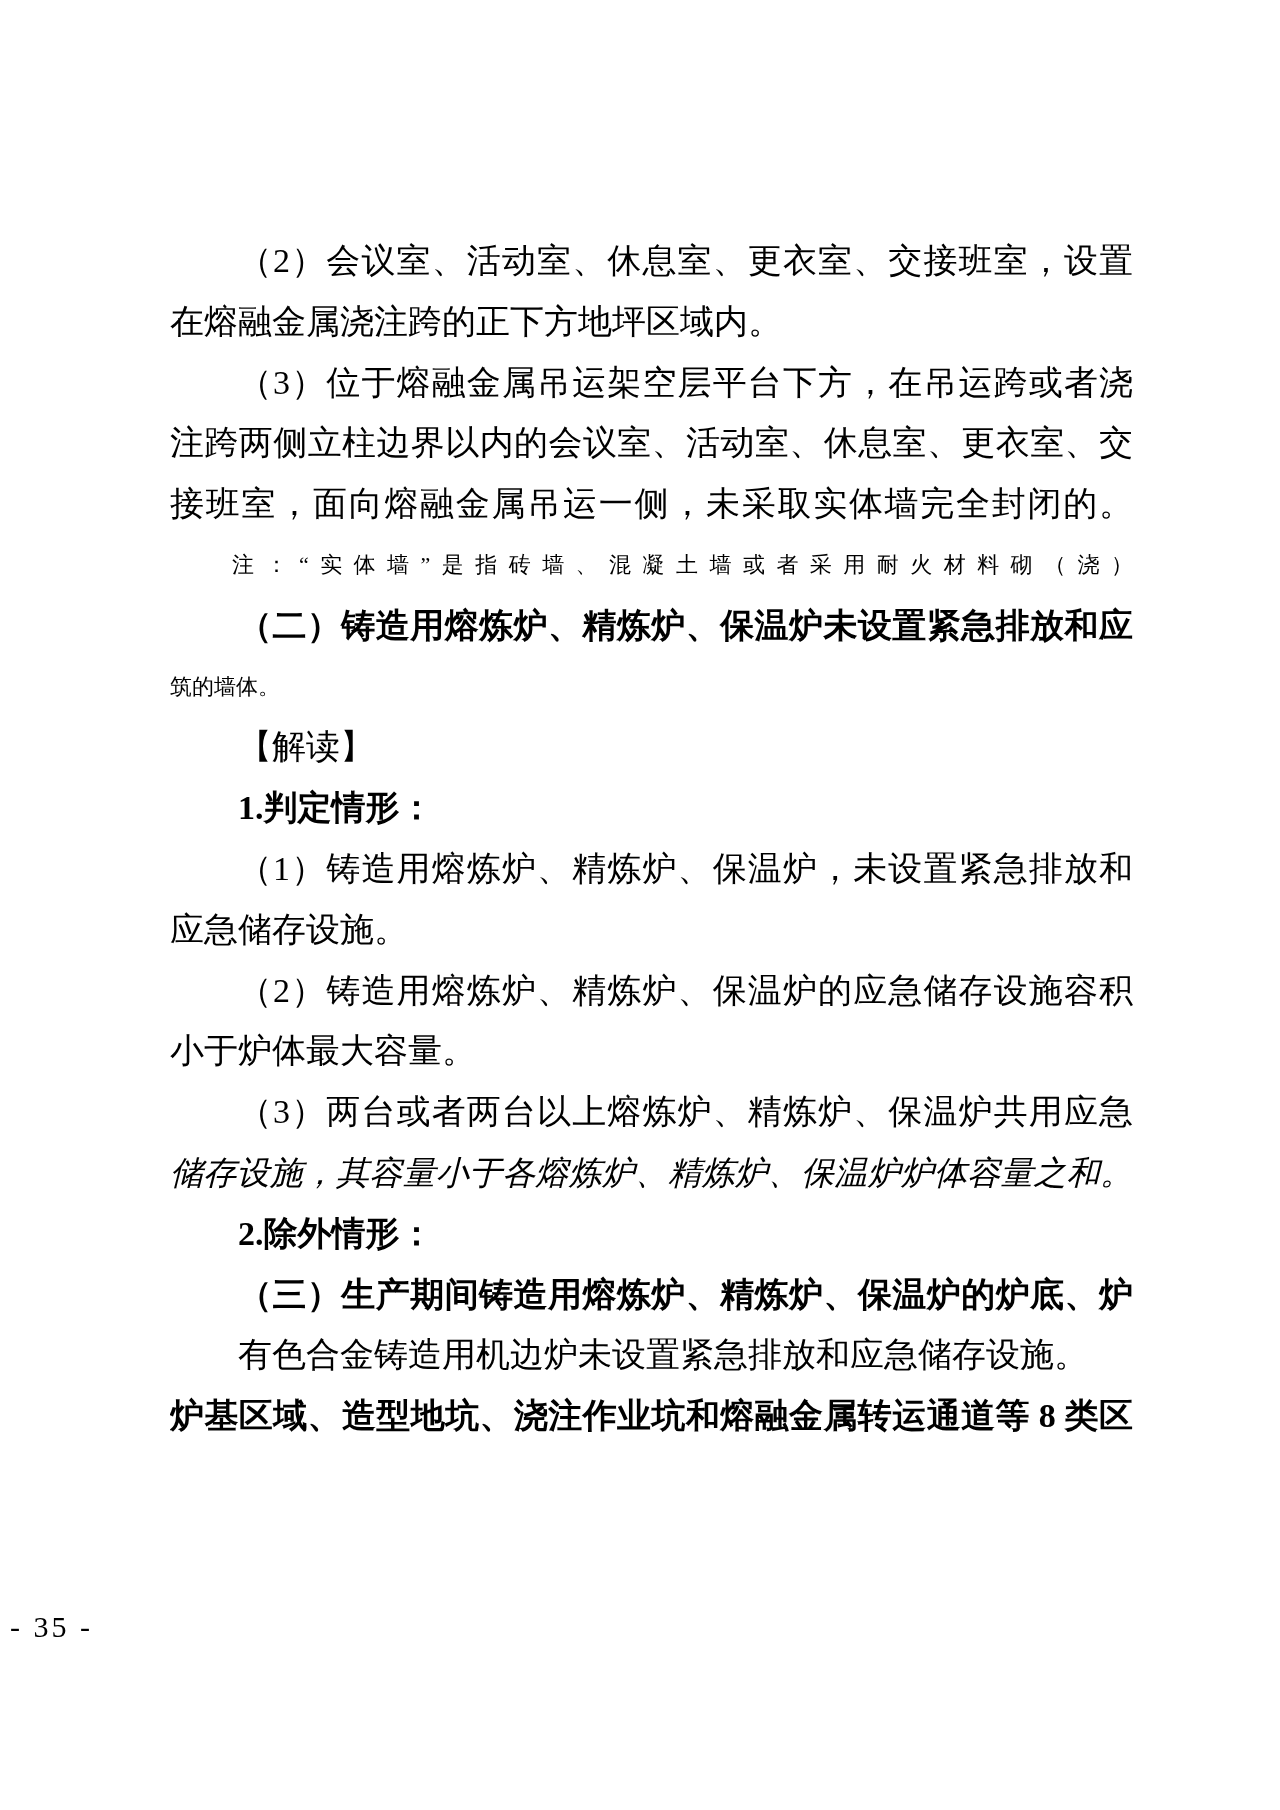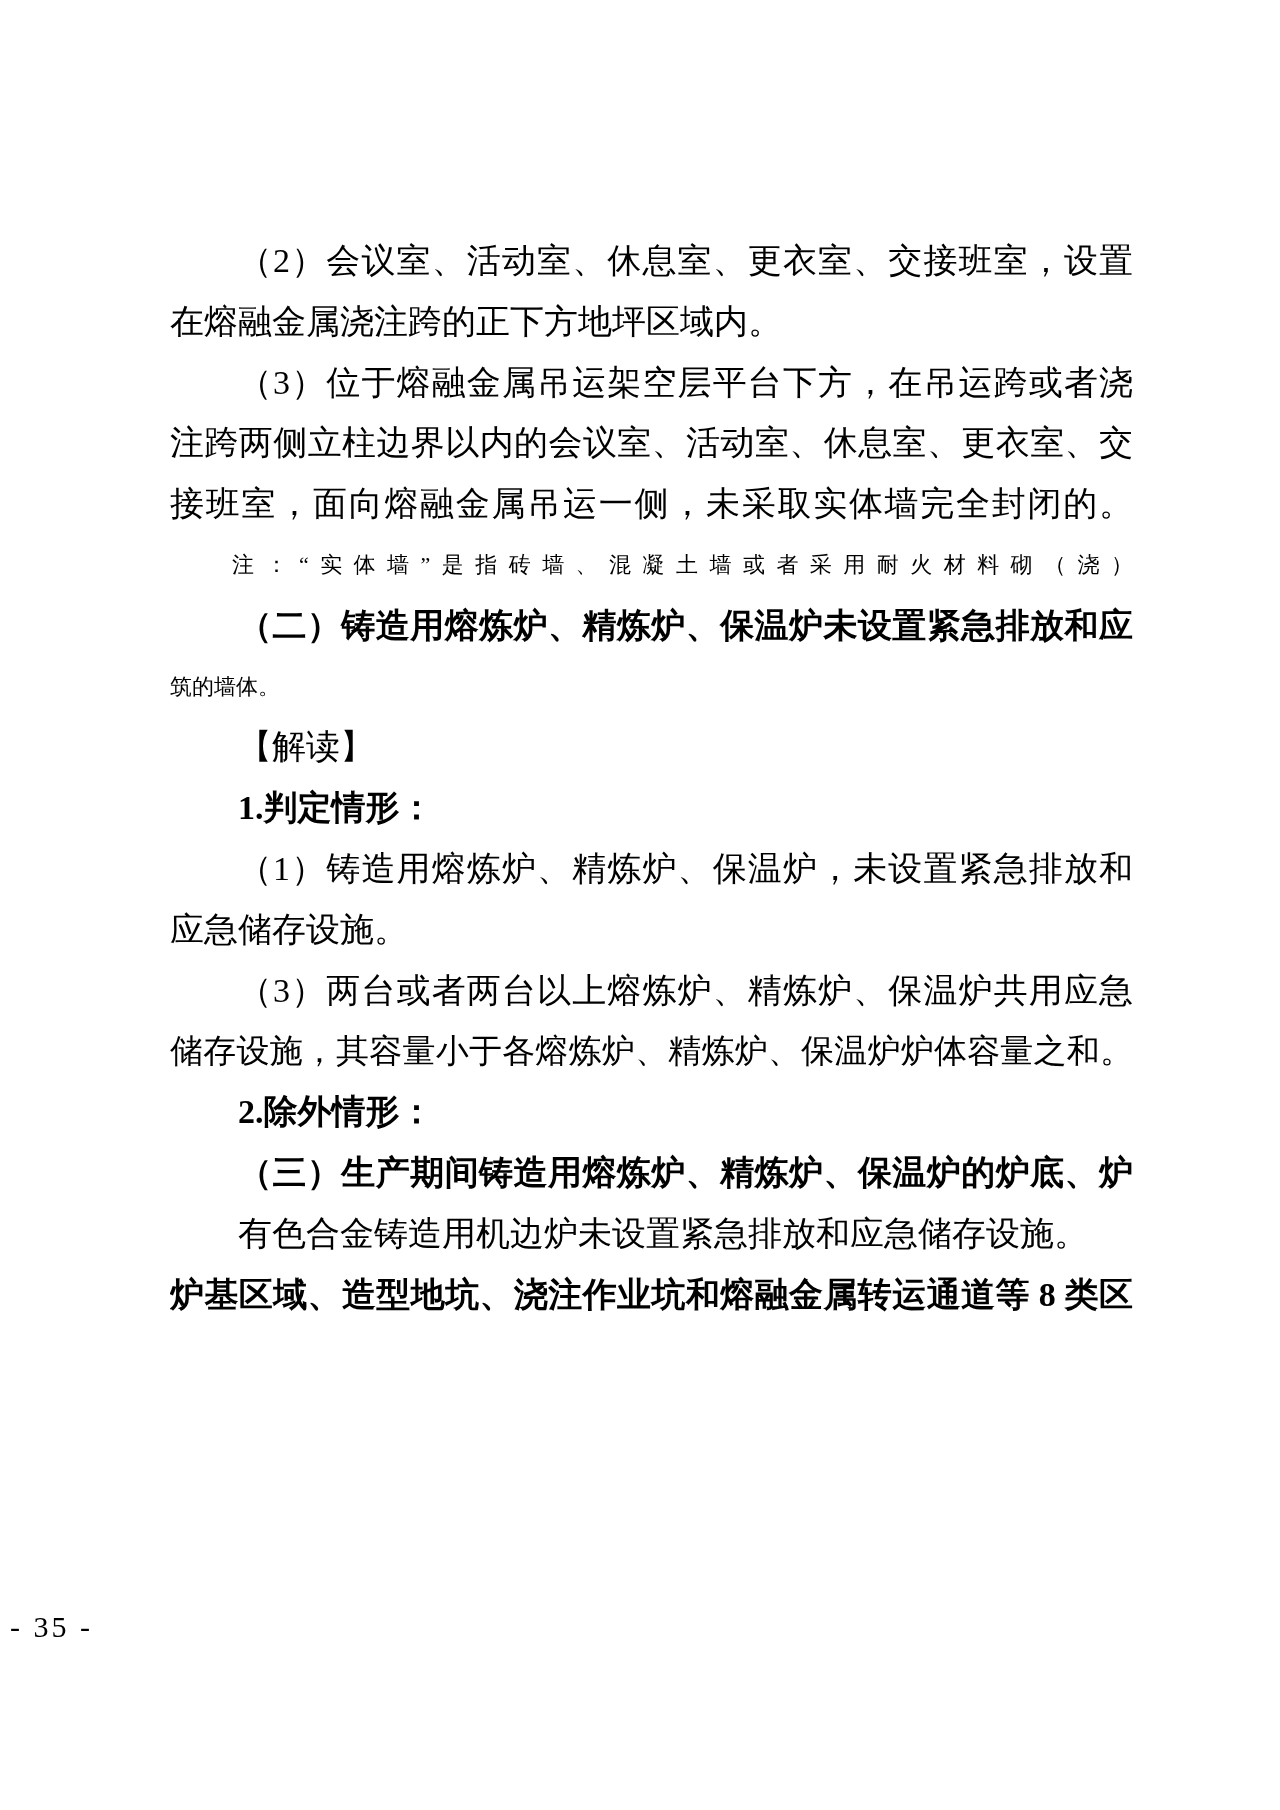--- a/index.html
+++ b/index.html
@@ -46,20 +46,21 @@
     font-weight: bold;
   }
   .line.note {
     font-size: 22px;
   }
   .line.note.indent {
     text-indent: 62px;
   }
   .line.tight {
     font-size: 33px;
+    font-style: italic;
   }
   .footer {
     position: absolute;
     top: 1610px;
     left: 0;
     width: 1280px;
     padding-left: 10px;
   }
   .page-number {
     font-size: 30px;
@@ -78,20 +79,22 @@
       <div class="line indent justify">（3）位于熔融金属吊运架空层平台下方，在吊运跨或者浇</div>
       <div class="line justify">注跨两侧立柱边界以内的会议室、活动室、休息室、更衣室、交</div>
       <div class="line justify">接班室，面向熔融金属吊运一侧，未采取实体墙完全封闭的。</div>
       <div class="line note indent justify">注：“实体墙”是指砖墙、混凝土墙或者采用耐火材料砌（浇）</div>
       <div class="line bold indent justify">（二）铸造用熔炼炉、精炼炉、保温炉未设置紧急排放和应</div>
       <div class="line note">筑的墙体。</div>
       <div class="line indent">【解读】</div>
       <div class="line bold indent">1.判定情形：</div>
       <div class="line indent justify">（1）铸造用熔炼炉、精炼炉、保温炉，未设置紧急排放和</div>
       <div class="line">应急储存设施。</div>
+      <div class="line indent justify">（2）铸造用熔炼炉、精炼炉、保温炉的应急储存设施容积</div>
+      <div class="line">小于炉体最大容量。</div>
       <div class="line indent justify">（3）两台或者两台以上熔炼炉、精炼炉、保温炉共用应急</div>
       <div class="line justify tight">储存设施，其容量小于各熔炼炉、精炼炉、保温炉炉体容量之和。</div>
       <div class="line bold indent">2.除外情形：</div>
       <div class="line bold indent justify">（三）生产期间铸造用熔炼炉、精炼炉、保温炉的炉底、炉</div>
       <div class="line indent">有色合金铸造用机边炉未设置紧急排放和应急储存设施。</div>
       <div class="line bold justify">炉基区域、造型地坑、浇注作业坑和熔融金属转运通道等 8 类区</div>
     </div>
 
   <div class="footer">
     <span class="page-number">- 35 -</span>

